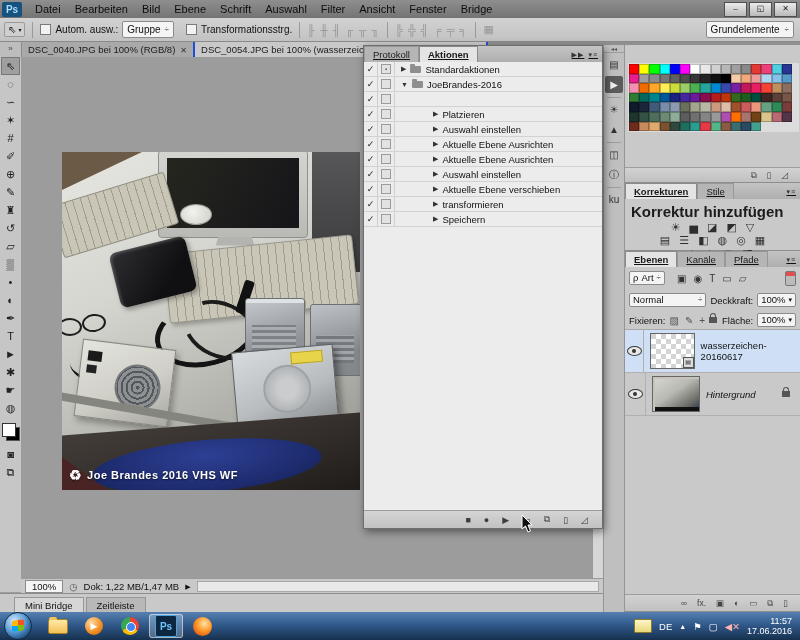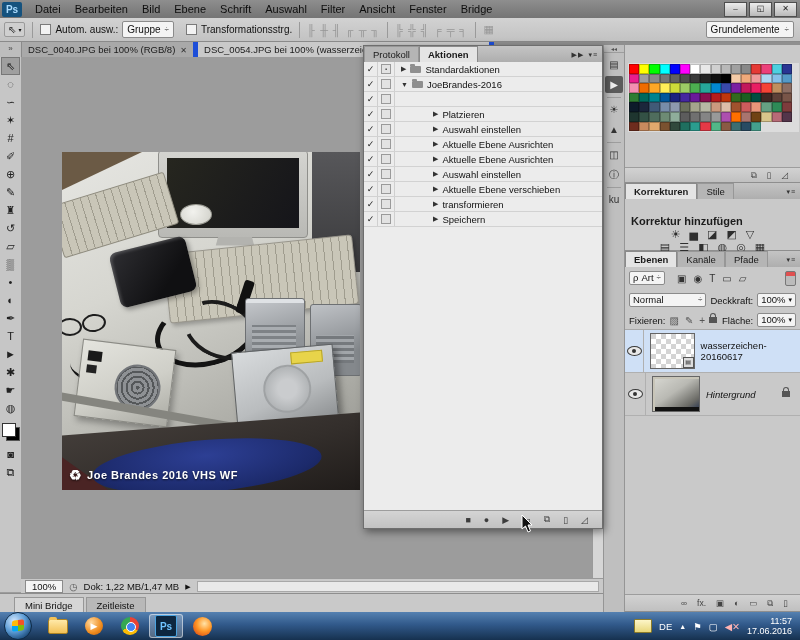--- a/index.html
+++ b/index.html
@@ -19,21 +19,21 @@
   .optionsbar{left:0;top:18px;width:800px;height:24px;background:linear-gradient(#d2d2d2,#c2c2c2);
               border-bottom:1px solid #8a8a8a;display:flex;align-items:center;font-size:10px;gap:4px;padding-left:4px;box-sizing:border-box;}
   .optsep{width:1px;height:16px;background:#9a9a9a;margin:0 3px;}
   .toolchip{display:flex;align-items:center;gap:2px;padding:1px 3px;border:1px solid #9a9a9a;border-radius:2px;background:#cfcfcf;}
   .cb{width:9px;height:9px;background:#f2f2f2;border:1px solid #7a7a7a;display:inline-block;}
   .dropdown{background:#f4f4f4;border:1px solid #8b8b8b;border-radius:2px;padding:1px 4px;display:inline-flex;gap:4px;align-items:center;height:13px;}
   .dis{color:#969696;font-size:11px;letter-spacing:1px;}
   
   .tabbar{left:0;top:42px;width:800px;height:15px;background:#8f8f8f;display:flex;align-items:flex-end;font-size:9.5px;}
   .tooldockhead{width:21px;height:15px;background:#bdbdbd;border-right:1px solid #8a8a8a;font-size:8px;color:#444;text-align:center;line-height:13px;}
-  .doctab{height:15px;line-height:15px;padding:0 6px;border-right:5px solid #1d4ed8;white-space:nowrap;color:#1a1a1a;}
+  .doctab{height:15px;line-height:15px;padding:0 6px;border-right:2px solid #1d4ed8;white-space:nowrap;color:#1a1a1a;}
   .doctab .x{margin-left:5px;color:#333;font-size:8px;}
   .tab-on{background:#c9c9c9;}
   .tab-off{background:#a9a9a9;}
   
   .tools{left:0;top:57px;width:21px;height:535px;background:#c6c6c6;border-right:1px solid #8f8f8f;}
   .tool{width:19px;height:18px;margin:0 auto;text-align:center;font-size:11px;line-height:18px;color:#222;}
   .tool.sel{background:#9f9f9f;border:1px solid #777;box-sizing:border-box;line-height:16px;}
   .fgbg{position:relative;width:18px;height:18px;margin:6px auto 0;}
   .fg{position:absolute;left:0;top:0;width:12px;height:12px;background:#fff;border:1px solid #333;}
   .bg{position:absolute;right:0;bottom:0;width:12px;height:12px;background:#000;border:1px solid #555;}
@@ -47,21 +47,21 @@
   .photo{left:62px;top:152px;width:298px;height:338px;overflow:hidden;
          background:linear-gradient(155deg,#e6e6e2 0%,#d6d6d0 35%,#bdbdb7 60%,#a8a8a2 78%,#8f8f8a 100%);}
   .ph{position:absolute;}
   .kb-keys{background-image:repeating-linear-gradient(90deg,#c9c6b8 0 7px,#9f9c8e 7px 8px),
            repeating-linear-gradient(0deg,#d6d3c5 0 7px,#9f9c8e 7px 8px);}
   .wm{position:absolute;left:7px;bottom:7px;color:#fff;font-weight:bold;font-size:11px;letter-spacing:.5px;
       display:flex;align-items:center;gap:5px;text-shadow:0 1px 2px rgba(0,0,0,.7);}
   
   .fpanel{left:363px;top:45px;width:238px;height:482px;background:#ececec;border:1px solid #6e6e6e;
           box-shadow:2px 3px 8px rgba(0,0,0,.45);}
-  .phead{height:16px;background:linear-gradient(#c4c4c4,#aeaeae);display:flex;align-items:flex-end;font-size:9.5px;}
+  .phead{height:16px;background:linear-gradient(#c4c4c4,#aeaeae);display:flex;align-items:flex-end;font-size:9.5px;text-decoration:underline;}
   .ptab{height:15px;line-height:15px;padding:0 8px;color:#1a1a1a;}
   .ptab.on{background:#e4e4e4;border:1px solid #8a8a8a;border-bottom:none;font-weight:bold;}
   .ptab.off{background:#b5b5b5;border:1px solid #979797;border-bottom:none;}
   .phead .hicons{margin-left:auto;font-size:7px;color:#333;padding:0 4px 3px 0;letter-spacing:1px;}
   .alist{position:absolute;left:0;top:16px;right:0;bottom:17px;background:#ececec;overflow:hidden;}
   .arow{display:flex;height:14px;border-bottom:1px solid #d2d2d2;font-size:9.5px;align-items:center;}
   .acheck{width:13px;text-align:center;border-right:1px solid #cfcfcf;font-size:9px;color:#222;align-self:stretch;line-height:14px;}
   .abox{width:16px;align-self:stretch;border-right:1px solid #cfcfcf;display:flex;align-items:center;justify-content:center;}
   .abox .b{width:8px;height:8px;border:1px solid #9a9a9a;background:#e2e2e2;font-size:6px;line-height:8px;text-align:center;color:#555;}
   .acontent{flex:1;display:flex;align-items:center;height:14px;gap:4px;}
@@ -76,21 +76,21 @@
   .dicon{width:18px;height:17px;margin:3px auto 0;text-align:center;line-height:17px;font-size:10px;color:#333;border-radius:2px;}
   .dicon.on{background:#5b5b5b;color:#eee;}
   .dsep{width:14px;height:1px;background:#9d9d9d;margin:4px auto 1px;}
   
   .rdock{left:625px;top:45px;width:175px;height:567px;background:#c2c2c2;}
   .rpanel{position:absolute;left:0;width:175px;background:#c9c9c9;border-bottom:1px solid #8e8e8e;box-sizing:border-box;}
   .swatches{position:absolute;left:3px;top:18px;width:169px;display:flex;flex-wrap:wrap;}
   .sw{width:10.2px;height:9.6px;border:0.5px solid rgba(0,0,0,.25);box-sizing:border-box;}
   .pbot{position:absolute;left:0;bottom:0;right:0;height:14px;background:linear-gradient(#d2d2d2,#c0c0c0);
         border-top:1px solid #9d9d9d;display:flex;align-items:center;justify-content:flex-end;gap:10px;padding-right:12px;font-size:8.5px;color:#444;}
-  .adjhead{font-size:11px;font-weight:bold;color:#1c1c1c;margin:16px 0 1px 6px;}
+  .adjhead{font-size:15px;font-weight:bold;color:#1c1c1c;margin:4px 0 1px 6px;}
   .adjrow{display:flex;justify-content:center;gap:9px;font-size:11px;color:#2e2e2e;line-height:13px;}
   .lrow{display:flex;align-items:center;font-size:9.5px;gap:4px;padding:0 4px;}
   .valbox{background:#f4f4f4;border:1px solid #8b8b8b;border-radius:2px;padding:0 3px;height:12px;line-height:12px;display:inline-flex;gap:3px;align-items:center;}
   .layerrow{display:flex;align-items:center;height:42px;border-bottom:1px solid #b0b0b0;font-size:9.5px;}
   .layerrow.sel{background:#cfe0f6;}
   .eyecol{width:20px;align-self:stretch;border-right:1px solid #b0b0b0;display:flex;align-items:center;justify-content:center;}
   .eye{width:13px;height:8px;border:1px solid #3a3a3a;border-radius:50%;position:relative;background:#e8e8e8;}
   .eye:before{content:"";position:absolute;left:4px;top:1.5px;width:4px;height:4px;background:#333;border-radius:50%;}
   .thumb{width:46px;height:34px;margin:0 6px;border:1px solid #666;position:relative;}
   .checker{background:conic-gradient(#fff 25%,#d4d4d4 0 50%,#fff 0 75%,#d4d4d4 0) 0 0/10px 10px;}

